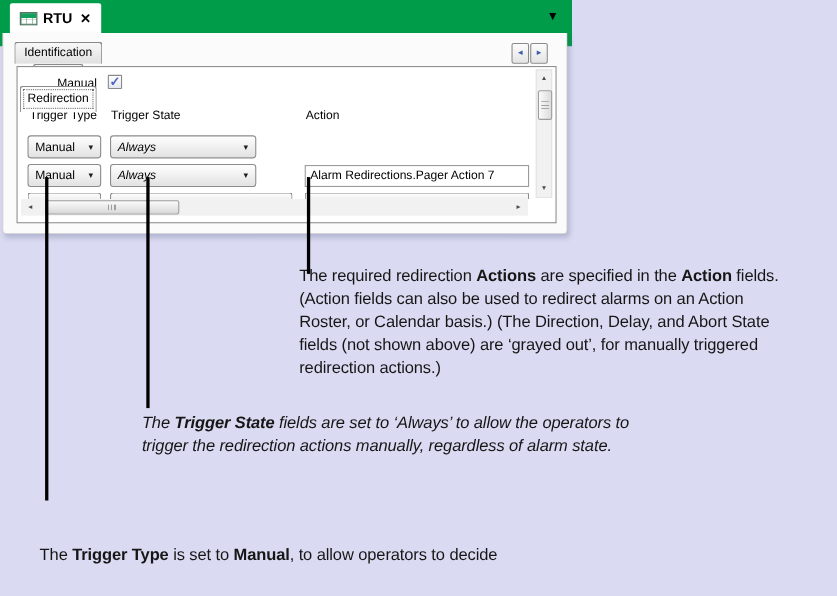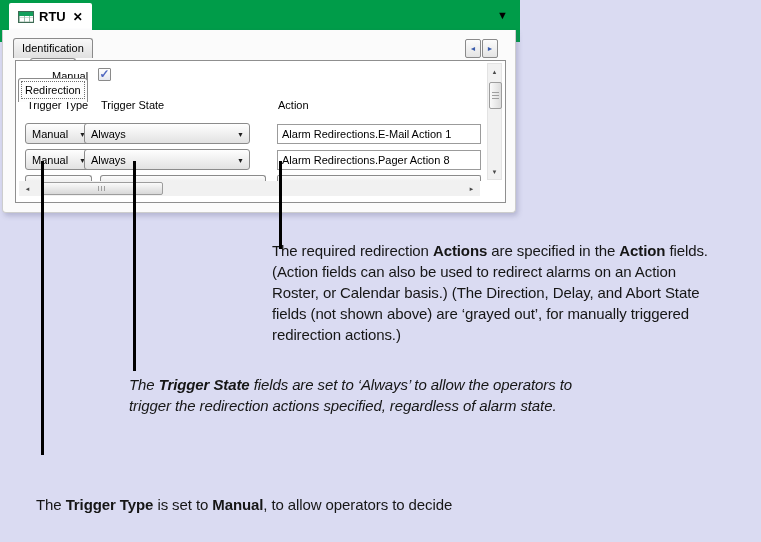--- a/index.html
+++ b/index.html
@@ -78,21 +78,21 @@
   .hdr-action{left:262px;top:38px;}
   .combo{
     position:absolute;height:21px;box-sizing:border-box;
     border:1px solid #8b8b8b;border-radius:3px;
     background:linear-gradient(#fefefe,#e2e2e2);
     font-size:11px;color:#000;display:flex;align-items:center;
     padding:0 16px 0 6px;cursor:pointer;white-space:nowrap;
   }
   .combo .arr{position:absolute;right:5px;top:7px;font-size:7px;color:#1d1d1d;line-height:1;}
   .c-tt{left:9px;width:67px;}
-  .c-ts{left:68px;width:166px;}
+  .c-ts{left:84px;width:133px;font-style:italic;}
   .row1{top:62px;}
   .row2{top:88px;}
   .field{
     position:absolute;left:261px;width:204px;height:20px;box-sizing:border-box;
     border:1px solid #9b9b9b;background:#fff;font-size:11px;color:#000;
     line-height:18px;padding:0 4px;white-space:nowrap;overflow:hidden;cursor:text;
   }
   .f-row1{top:63px;}
   .f-row2{top:89px;}
   .stub{
@@ -193,31 +193,30 @@
     <span class="lbl hdr-action">Action</span>
 
     <div class="combo c-tt row1">
       <span>Manual</span>
       <span class="arr">▼</span>
     </div>
     <div class="combo c-ts row1">
       <span>Always</span>
       <span class="arr">▼</span>
     </div>
-    <div class="field f-row1">Alarm Redirections.E-Mail Action 1</div>
 
     <div class="combo c-tt row2">
       <span>Manual</span>
       <span class="arr">▼</span>
     </div>
     <div class="combo c-ts row2">
       <span>Always</span>
       <span class="arr">▼</span>
     </div>
-    <div class="field f-row2">Alarm Redirections.Pager Action 8</div>
+    <div class="field f-row2">Alarm Redirections.Pager Action 7</div>
 
     <div class="stub stub-tt"></div>
     <div class="stub stub-ts"></div>
     <div class="stub stub-ac"></div>
 
     <div class="vscroll">
       <span class="vs-btn vs-up">
           <span>▲</span>
         </span>
       <span class="vs-thumb"></span>
@@ -236,14 +235,14 @@
         </span>
     </div>
   </div>
 </div>
 
 <div class="callout line-trigger-type"></div>
 <div class="callout line-trigger-state"></div>
 <div class="callout line-action"></div>
 
 <div class="annotation ann-action"><span>The required redirection </span><b>Actions</b><span> are specified in the </span><b>Action</b><span> fields.</span><br><span>(Action fields can also be used to redirect alarms on an Action</span><br><span>Roster, or Calendar basis.) (The Direction, Delay, and Abort State</span><br><span>fields (not shown above) are ‘grayed out’, for manually triggered</span><br><span>redirection actions.)</span></div>
-<div class="annotation ann-trigger-state"><span>The </span><b>Trigger State</b><span> fields are set to ‘Always’ to allow the operators to</span><br><span>trigger the redirection actions specified, regardless of alarm state.</span></div>
+<div class="annotation ann-trigger-state"><span>The </span><b>Trigger State</b><span> fields are set to ‘Always’ to allow the operators to</span><br><span>trigger the redirection actions manually, regardless of alarm state.</span></div>
 <div class="annotation ann-trigger-type"><span>The </span><b>Trigger Type</b><span> is set to </span><b>Manual</b><span>, to allow operators to decide</span><br></div>
 
 </body></html>

